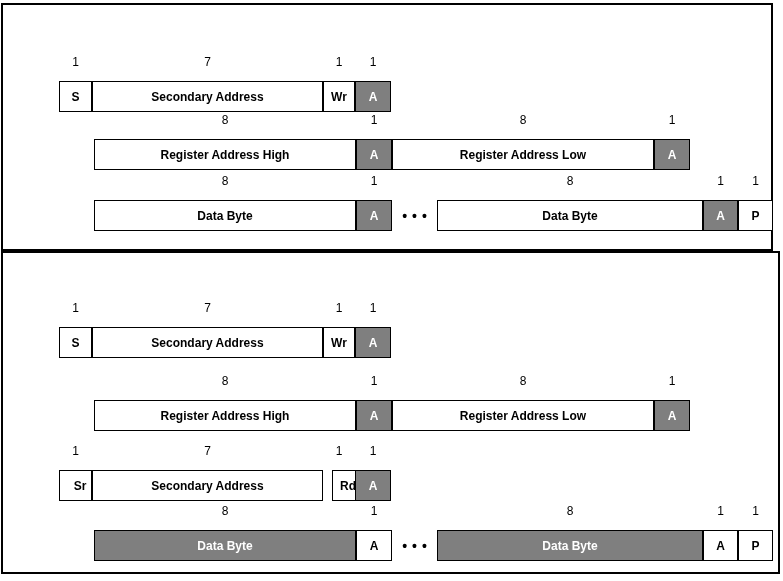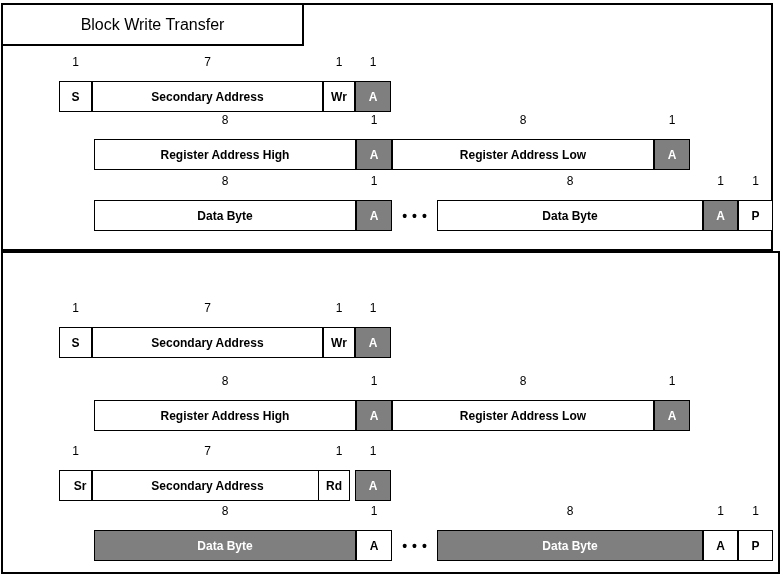--- a/index.html
+++ b/index.html
@@ -30,23 +30,20 @@
   }
 </style>
 </head>
 <body>
 
 <div class="canvas">
 
   <div class="frame" style="left:1px;top:3px;width:772px;height:248px;"></div>
   <div class="frame" style="left:1px;top:251px;width:779px;height:323px;"></div>
 
-  <div class="title-box" style="left:1px;top:3px;width:303px;height:43px;">
-    <span>Block Write Transfer</span>
-  </div>
 
   <div class="bit" style="left:59px;top:54px;width:33px;">1</div>
   <div class="bit" style="left:92px;top:54px;width:231px;">7</div>
   <div class="bit" style="left:323px;top:54px;width:32px;">1</div>
   <div class="bit" style="left:355px;top:54px;width:36px;">1</div>
   <div class="bx" style="left:59px;top:81px;width:33px;">S</div>
   <div class="bx" style="left:92px;top:81px;width:231px;">Secondary Address</div>
   <div class="bx" style="left:323px;top:81px;width:32px;">Wr</div>
   <div class="bx g" style="left:355px;top:81px;width:36px;">A</div>
 
@@ -88,21 +85,21 @@
   <div class="bx g" style="left:356px;top:400px;width:36px;">A</div>
   <div class="bx" style="left:392px;top:400px;width:262px;">Register Address Low</div>
   <div class="bx g" style="left:654px;top:400px;width:36px;">A</div>
 
   <div class="bit" style="left:59px;top:443px;width:33px;">1</div>
   <div class="bit" style="left:92px;top:443px;width:231px;">7</div>
   <div class="bit" style="left:323px;top:443px;width:32px;">1</div>
   <div class="bit" style="left:355px;top:443px;width:36px;">1</div>
   <div class="bx" style="left:59px;top:470px;width:33px;padding-left:9px;">Sr</div>
   <div class="bx" style="left:92px;top:470px;width:231px;">Secondary Address</div>
-  <div class="bx" style="left:318px;top:470px;width:32px;">Rd</div>
+  <div class="bx" style="left:332px;top:470px;width:32px;">Rd</div>
   <div class="bx g" style="left:355px;top:470px;width:36px;">A</div>
 
   <div class="bit" style="left:94px;top:503px;width:262px;">8</div>
   <div class="bit" style="left:356px;top:503px;width:36px;">1</div>
   <div class="bit" style="left:437px;top:503px;width:266px;">8</div>
   <div class="bit" style="left:703px;top:503px;width:35px;">1</div>
   <div class="bit" style="left:738px;top:503px;width:35px;">1</div>
   <div class="bx g" style="left:94px;top:530px;width:262px;">Data Byte</div>
   <div class="bx" style="left:356px;top:530px;width:36px;">A</div>
   <div class="dots" style="left:392px;top:530px;width:45px;">•••</div>

